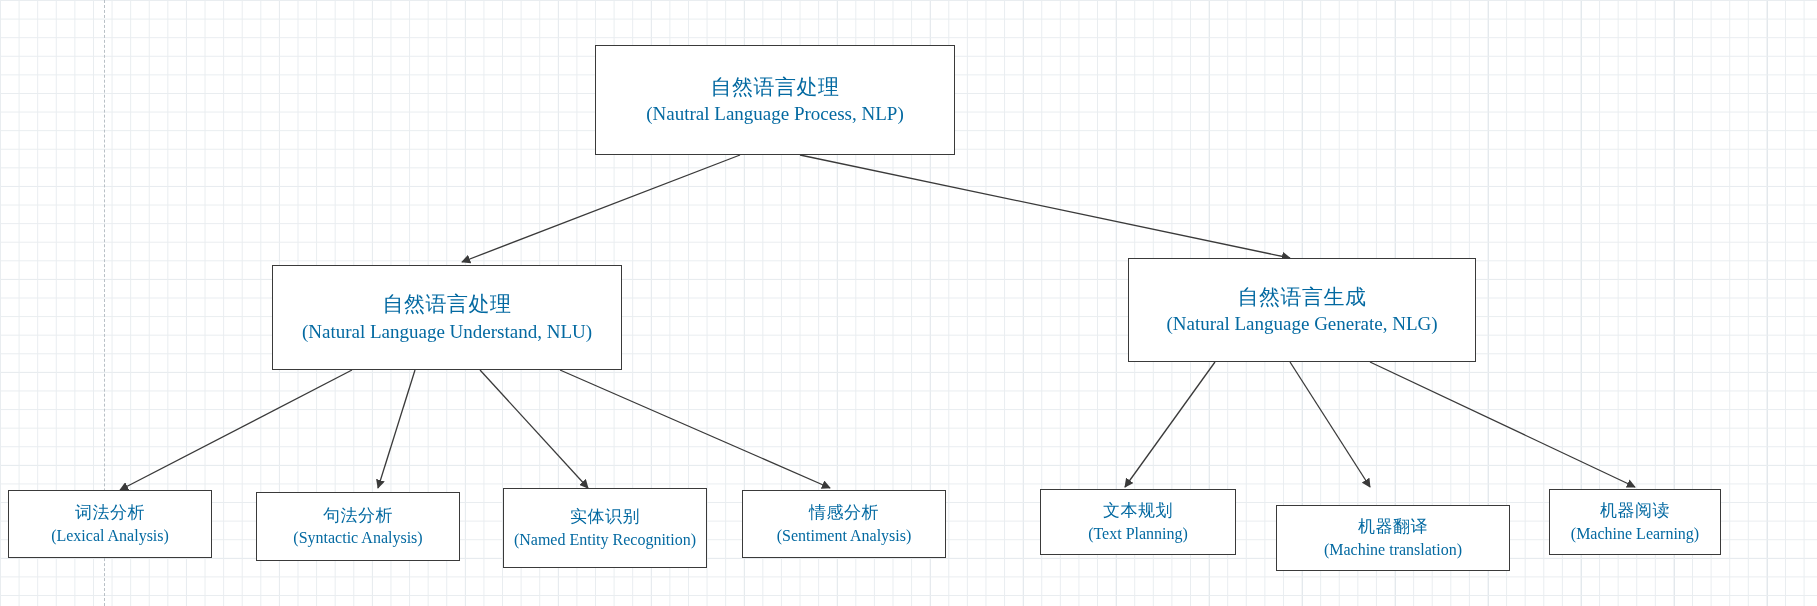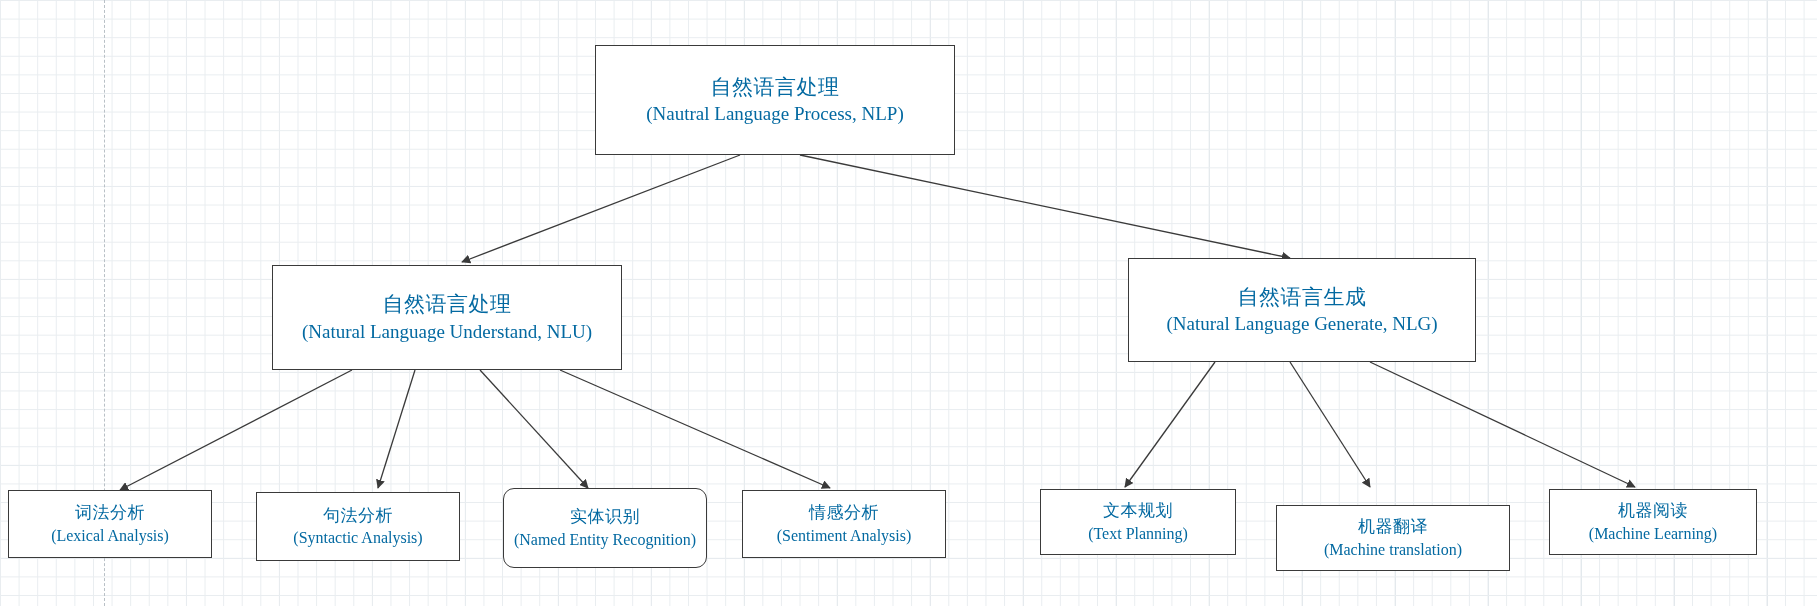--- a/index.html
+++ b/index.html
@@ -107,38 +107,38 @@
   <div class="node leaf" style="left:8px; top:490px; width:204px; height:68px;">
     <div class="cn">词法分析</div>
     <div class="en">(Lexical Analysis)</div>
   </div>
 
   <div class="node leaf" style="left:256px; top:492px; width:204px; height:69px;">
     <div class="cn">句法分析</div>
     <div class="en">(Syntactic Analysis)</div>
   </div>
 
-  <div class="node leaf" style="left:503px; top:488px; width:204px; height:80px;border-radius:11px;">
+  <div class="node leaf" style="left:503px; top:488px; width:204px; height:80px;">
     <div class="cn">实体识别</div>
     <div class="en">(Named Entity Recognition)</div>
   </div>
 
   <div class="node leaf" style="left:1040px; top:489px; width:196px; height:66px;">
     <div class="cn">文本规划</div>
     <div class="en">(Text Planning)</div>
   </div>
 
   <div class="node leaf" style="left:742px; top:490px; width:204px; height:68px;">
     <div class="cn">情感分析</div>
     <div class="en">(Sentiment Analysis)</div>
   </div>
 
   <div class="node leaf" style="left:1276px; top:489px; width:234px; height:66px;margin-top:16px;">
     <div class="cn">机器翻译</div>
     <div class="en">(Machine translation)</div>
   </div>
 
-  <div class="node leaf" style="left:1549px; top:489px; width:208px; height:66px;text-align:center;">
+  <div class="node leaf" style="left:1549px; top:489px; width:172px; height:66px;text-align:center;">
     <div class="cn">机器阅读</div>
     <div class="en">(Machine Learning)</div>
   </div>
 
 </div>
 
 </body></html>

